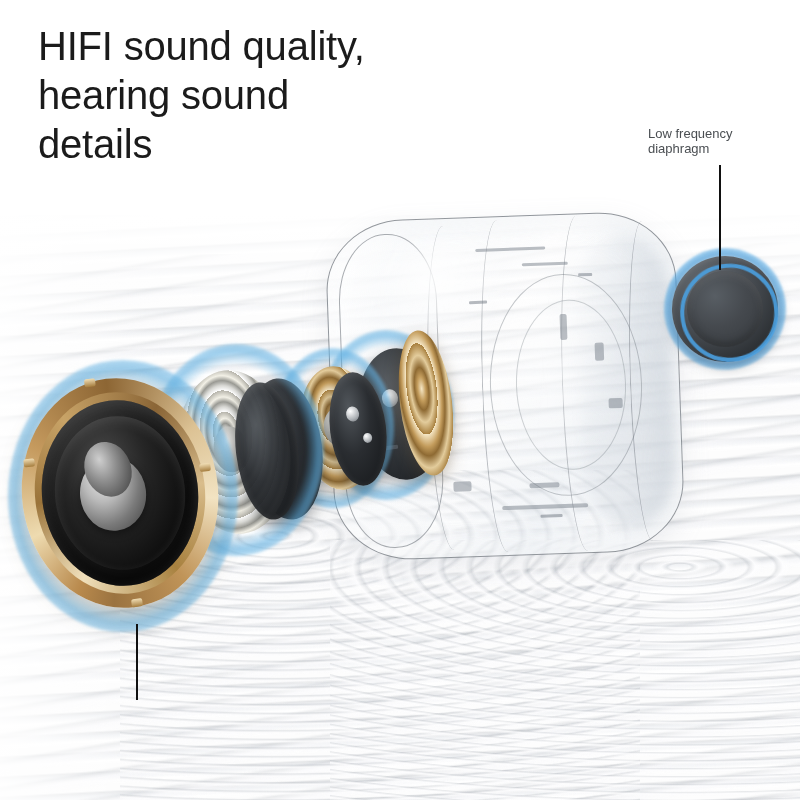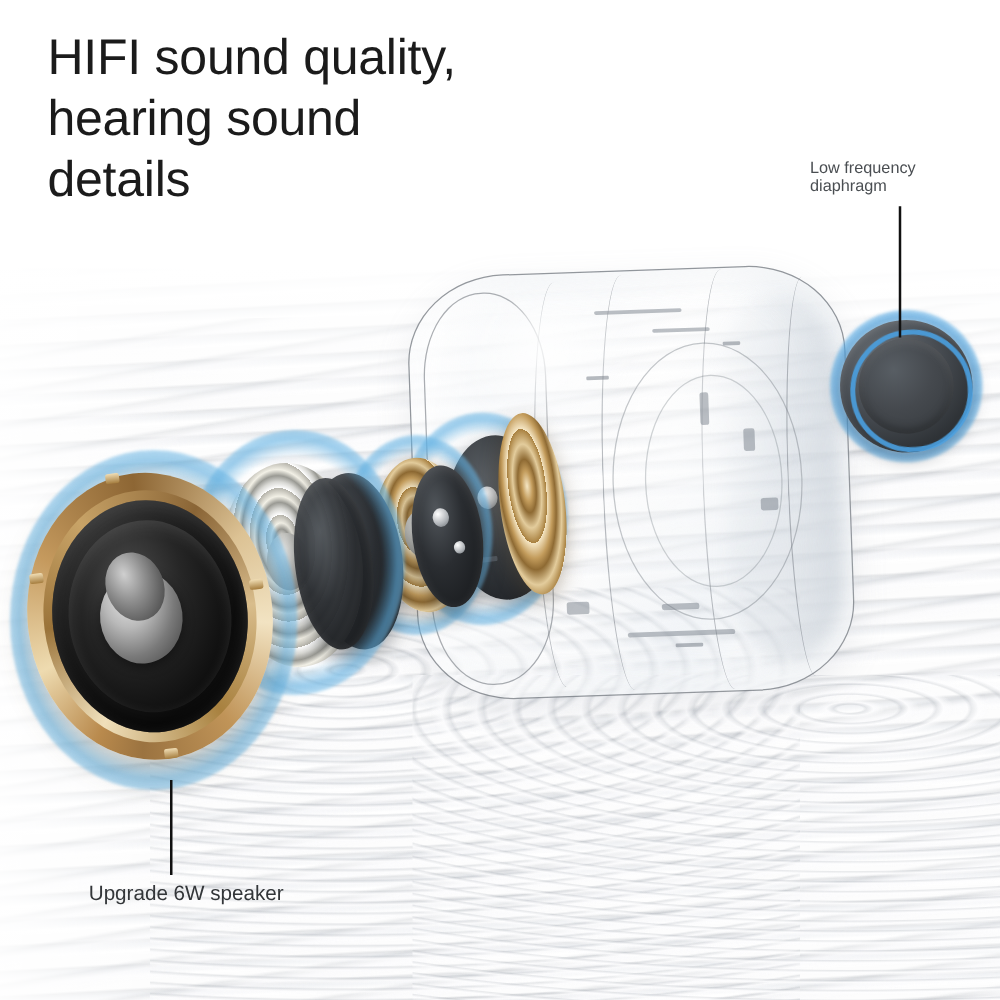--- a/index.html
+++ b/index.html
@@ -266,15 +266,14 @@
   </div>
 
   <div class="leader leader-top"></div>
   <div class="leader leader-bottom"></div>
 
   <div class="headline">HIFI sound quality,
 hearing sound
 details</div>
   <div class="callout callout-top">Low frequency
 diaphragm</div>
-  <div class="callout callout-bottom">Upgrade 6W speaker</div>
 
 </div>
 
 </body></html>

